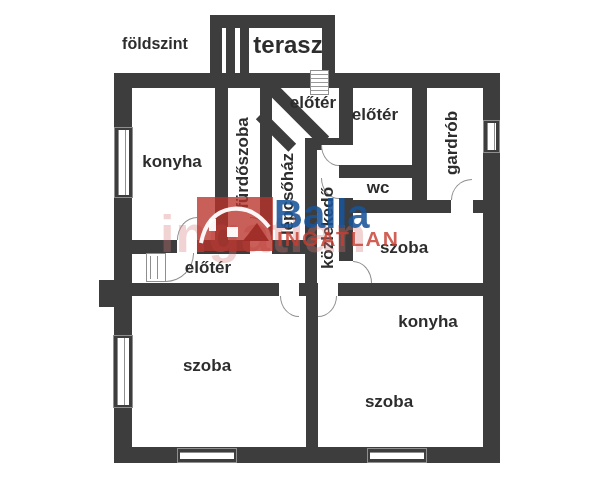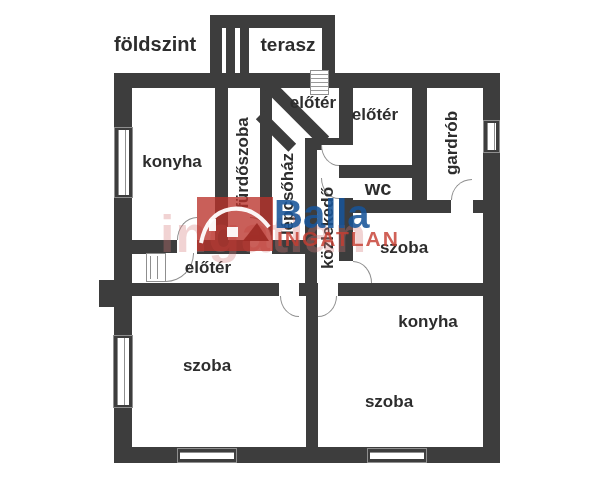--- a/index.html
+++ b/index.html
@@ -13,21 +13,21 @@
          background-image:repeating-linear-gradient(180deg,#fff 0 3px,#9a9a9a 3px 4px);}
   .gap{position:absolute;background:#fff;}
   .arc{position:absolute;background:#fff;box-sizing:border-box;}
   .arc.tl{border-top:1.4px solid #8f8f8f;border-left:1.4px solid #8f8f8f;border-radius:100% 0 0 0;}
   .arc.tr{border-top:1.4px solid #8f8f8f;border-right:1.4px solid #8f8f8f;border-radius:0 100% 0 0;}
   .arc.bl{border-bottom:1.4px solid #8f8f8f;border-left:1.4px solid #8f8f8f;border-radius:0 0 0 100%;}
   .arc.br{border-bottom:1.4px solid #8f8f8f;border-right:1.4px solid #8f8f8f;border-radius:0 0 100% 0;}
   .hlabel,.vlabel{position:absolute;color:#2d2d2d;font-weight:600;white-space:nowrap;
         transform:translate(-50%,-50%);font-size:17px;z-index:6;}
   .vlabel{transform:translate(-50%,-50%) rotate(-90deg);}
-  .big{font-size:20px;}
+  .big{font-size:16px;}
   .diag{position:absolute;background:#3d3d3d;}
   
   .wm-script{position:absolute;left:160px;top:204px;font-size:52px;font-weight:bold;
         color:rgba(214,120,120,0.33);letter-spacing:1px;z-index:7;}
   .wm-logo{position:absolute;left:197px;top:197px;width:76px;height:54px;
         background:rgba(186,50,42,0.78);z-index:8;}
   .wm-brand{position:absolute;left:274px;top:192px;font-size:40px;font-weight:bold;
         color:rgba(24,84,153,0.88);z-index:8;letter-spacing:0px;}
   .wm-sub{position:absolute;left:277px;top:227px;font-size:21px;font-weight:bold;
         color:rgba(198,62,50,0.82);letter-spacing:2px;z-index:8;}
@@ -92,29 +92,29 @@
   <div class="arc tr" style="left:250px;top:217px;width:22px;height:23px"></div>
   <div class="arc br" style="left:166px;top:253px;width:28px;height:29px"></div>
   <div class="arc bl" style="left:321px;top:145px;width:18px;height:21px"></div>
   <div class="arc bl" style="left:321px;top:178px;width:18px;height:21px"></div>
   <div class="arc tl" style="left:451px;top:179px;width:21px;height:21px"></div>
   <div class="arc tr" style="left:353px;top:261px;width:19px;height:22px"></div>
   <div class="arc bl" style="left:280px;top:296px;width:19px;height:21px"></div>
   <div class="arc br" style="left:318px;top:296px;width:19px;height:21px"></div>
 
   <div class="hlabel big" style="left:155px;top:44px">földszint</div>
-  <div class="hlabel" style="left:288px;top:45px;font-size:19px">terasz</div>
+  <div class="hlabel" style="left:288px;top:45px;font-size:24px">terasz</div>
   <div class="hlabel" style="left:313px;top:103px">előtér</div>
   <div class="hlabel" style="left:172px;top:162px">konyha</div>
   <div class="vlabel" style="left:243px;top:163px">fürdőszoba</div>
   <div class="vlabel" style="left:288px;top:194px">lépcsőház</div>
   <div class="vlabel" style="left:328px;top:228px">közlekedő</div>
   <div class="hlabel" style="left:375px;top:115px">előtér</div>
   <div class="vlabel" style="left:452px;top:143px">gardrób</div>
-  <div class="hlabel" style="left:378px;top:188px;font-size:20px">wc</div>
+  <div class="hlabel" style="left:378px;top:188px;font-size:17px">wc</div>
   <div class="hlabel" style="left:404px;top:248px">szoba</div>
   <div class="hlabel" style="left:208px;top:268px">előtér</div>
   <div class="hlabel" style="left:207px;top:366px">szoba</div>
   <div class="hlabel" style="left:428px;top:322px">konyha</div>
   <div class="hlabel" style="left:389px;top:402px">szoba</div>
 
   <div class="wm-script">ingatlan</div>
   <div class="wm-logo">
     <svg width="76" height="54" viewBox="0 0 76 54">
       <path d="M4 46 Q 10 16 34 12 Q 56 9 72 30" fill="none" stroke="#ffffff" stroke-width="4" opacity="0.95"></path>

